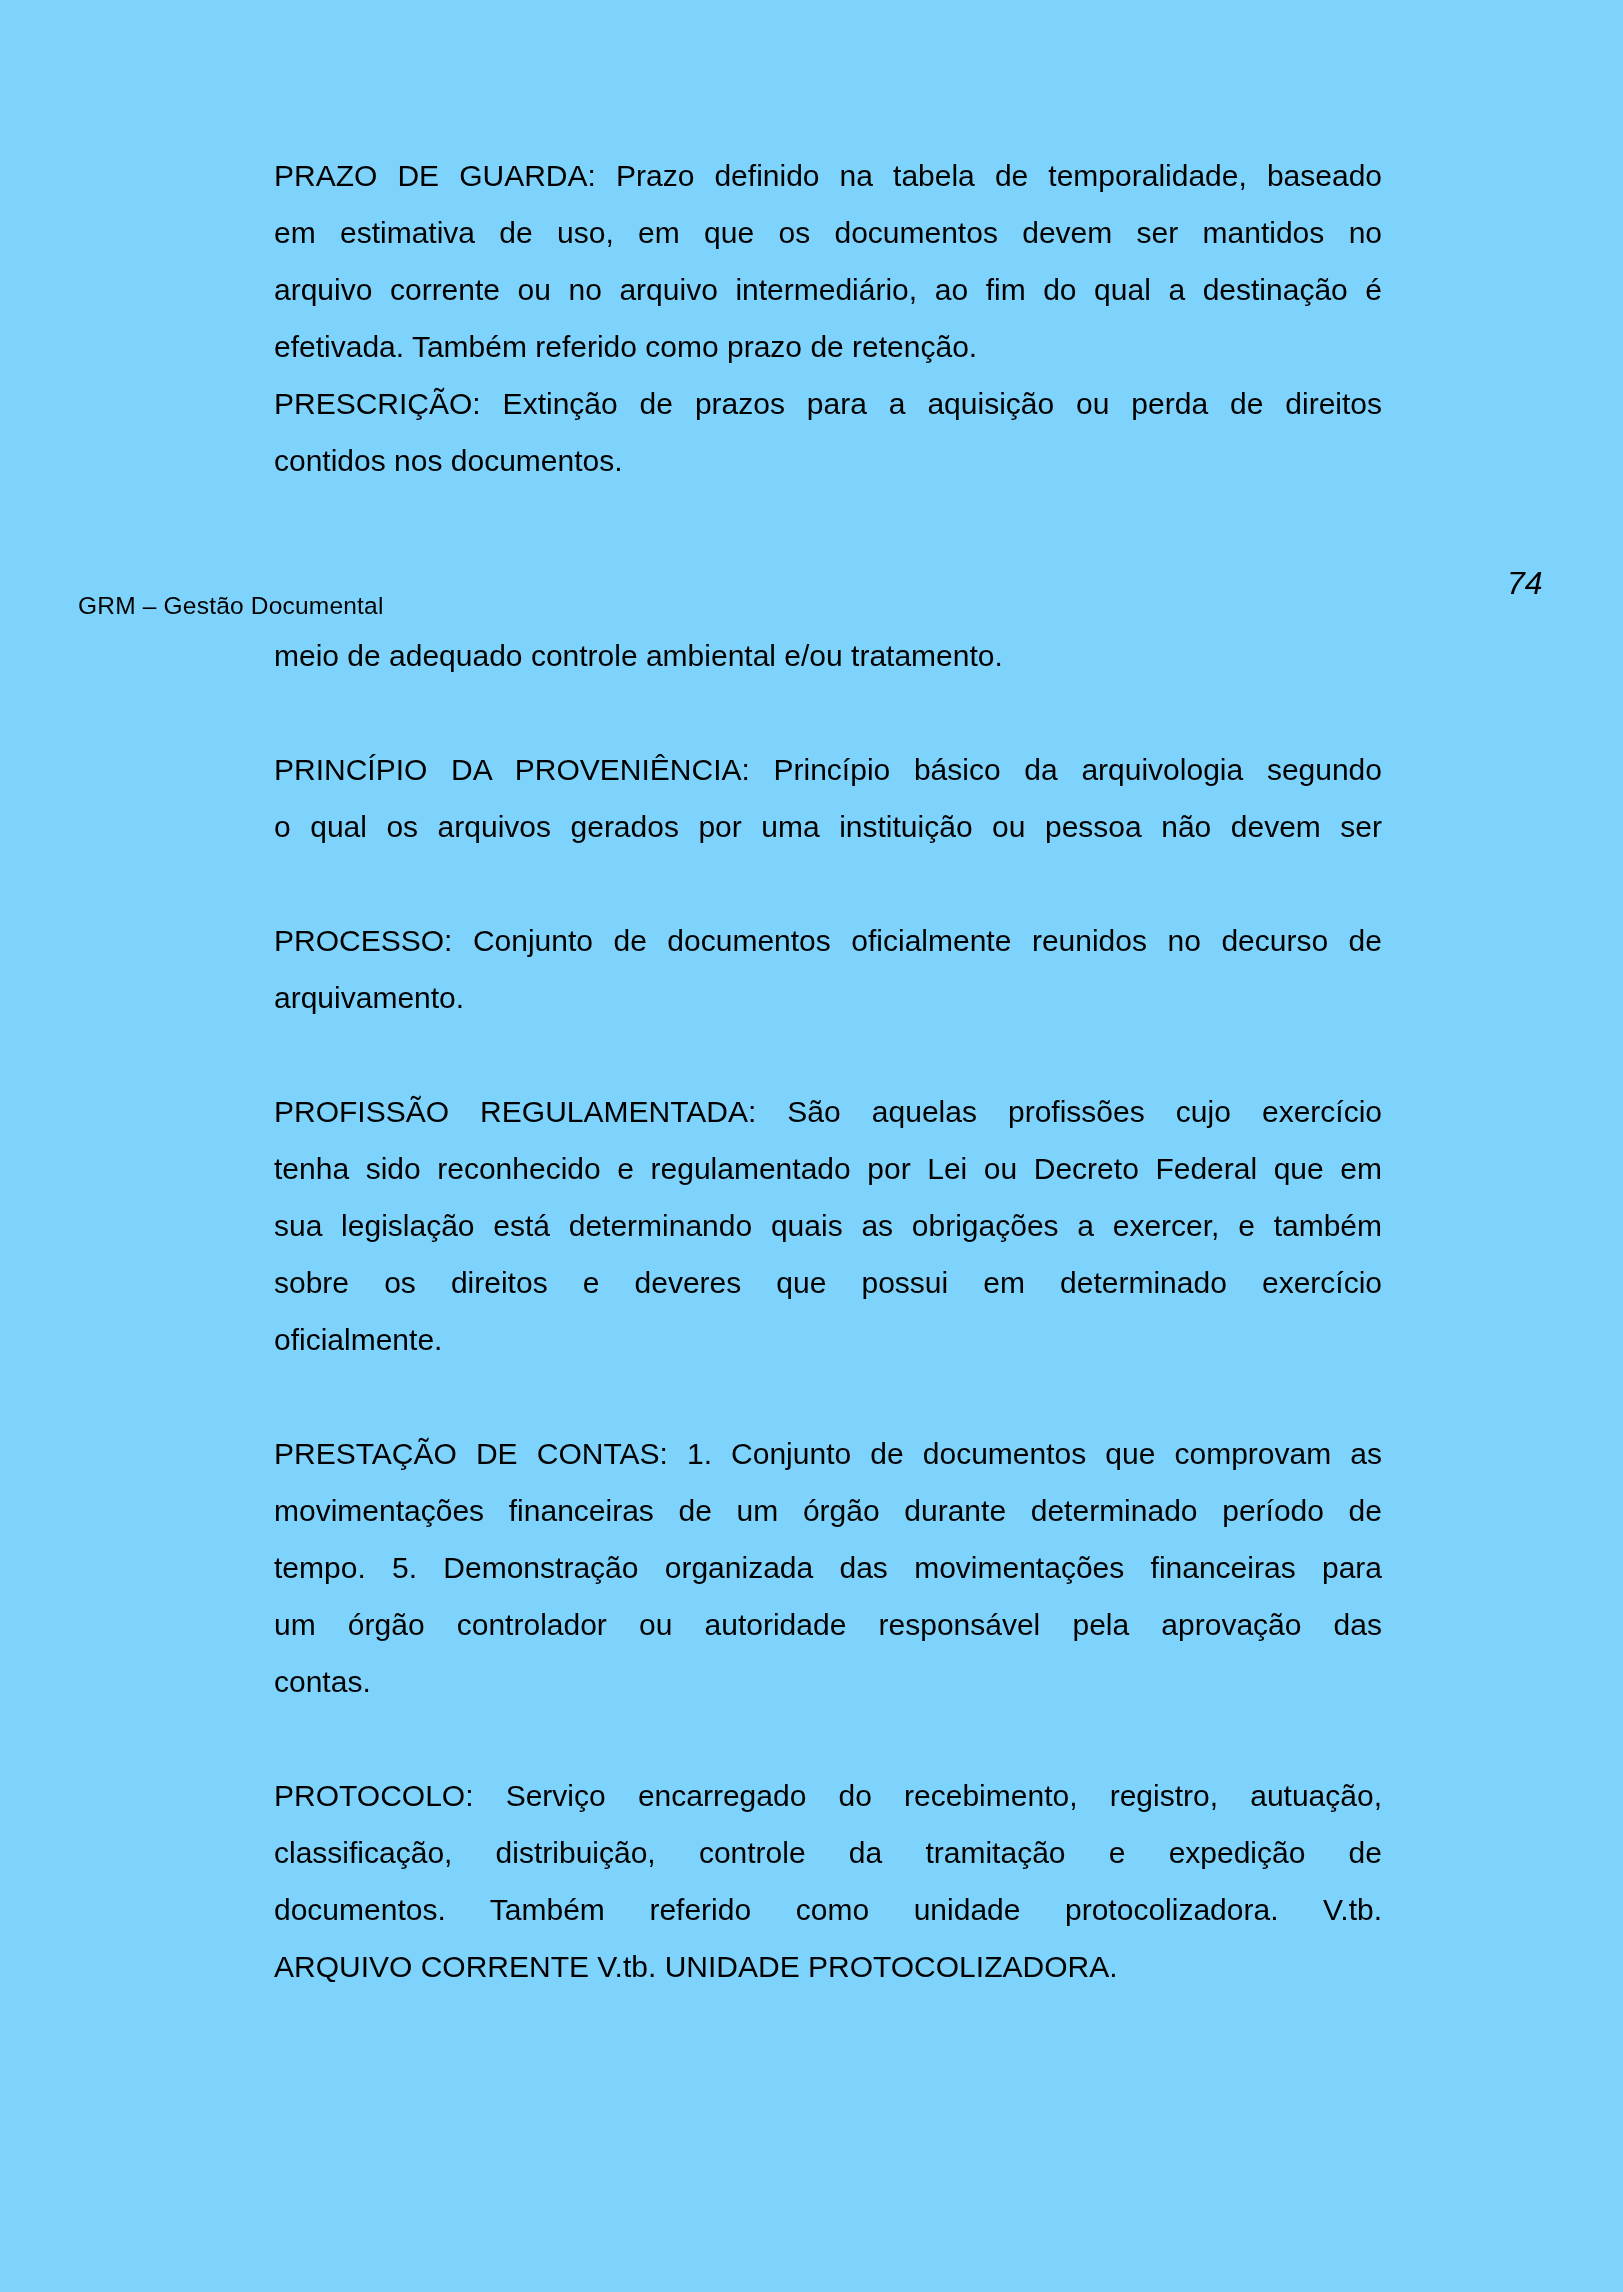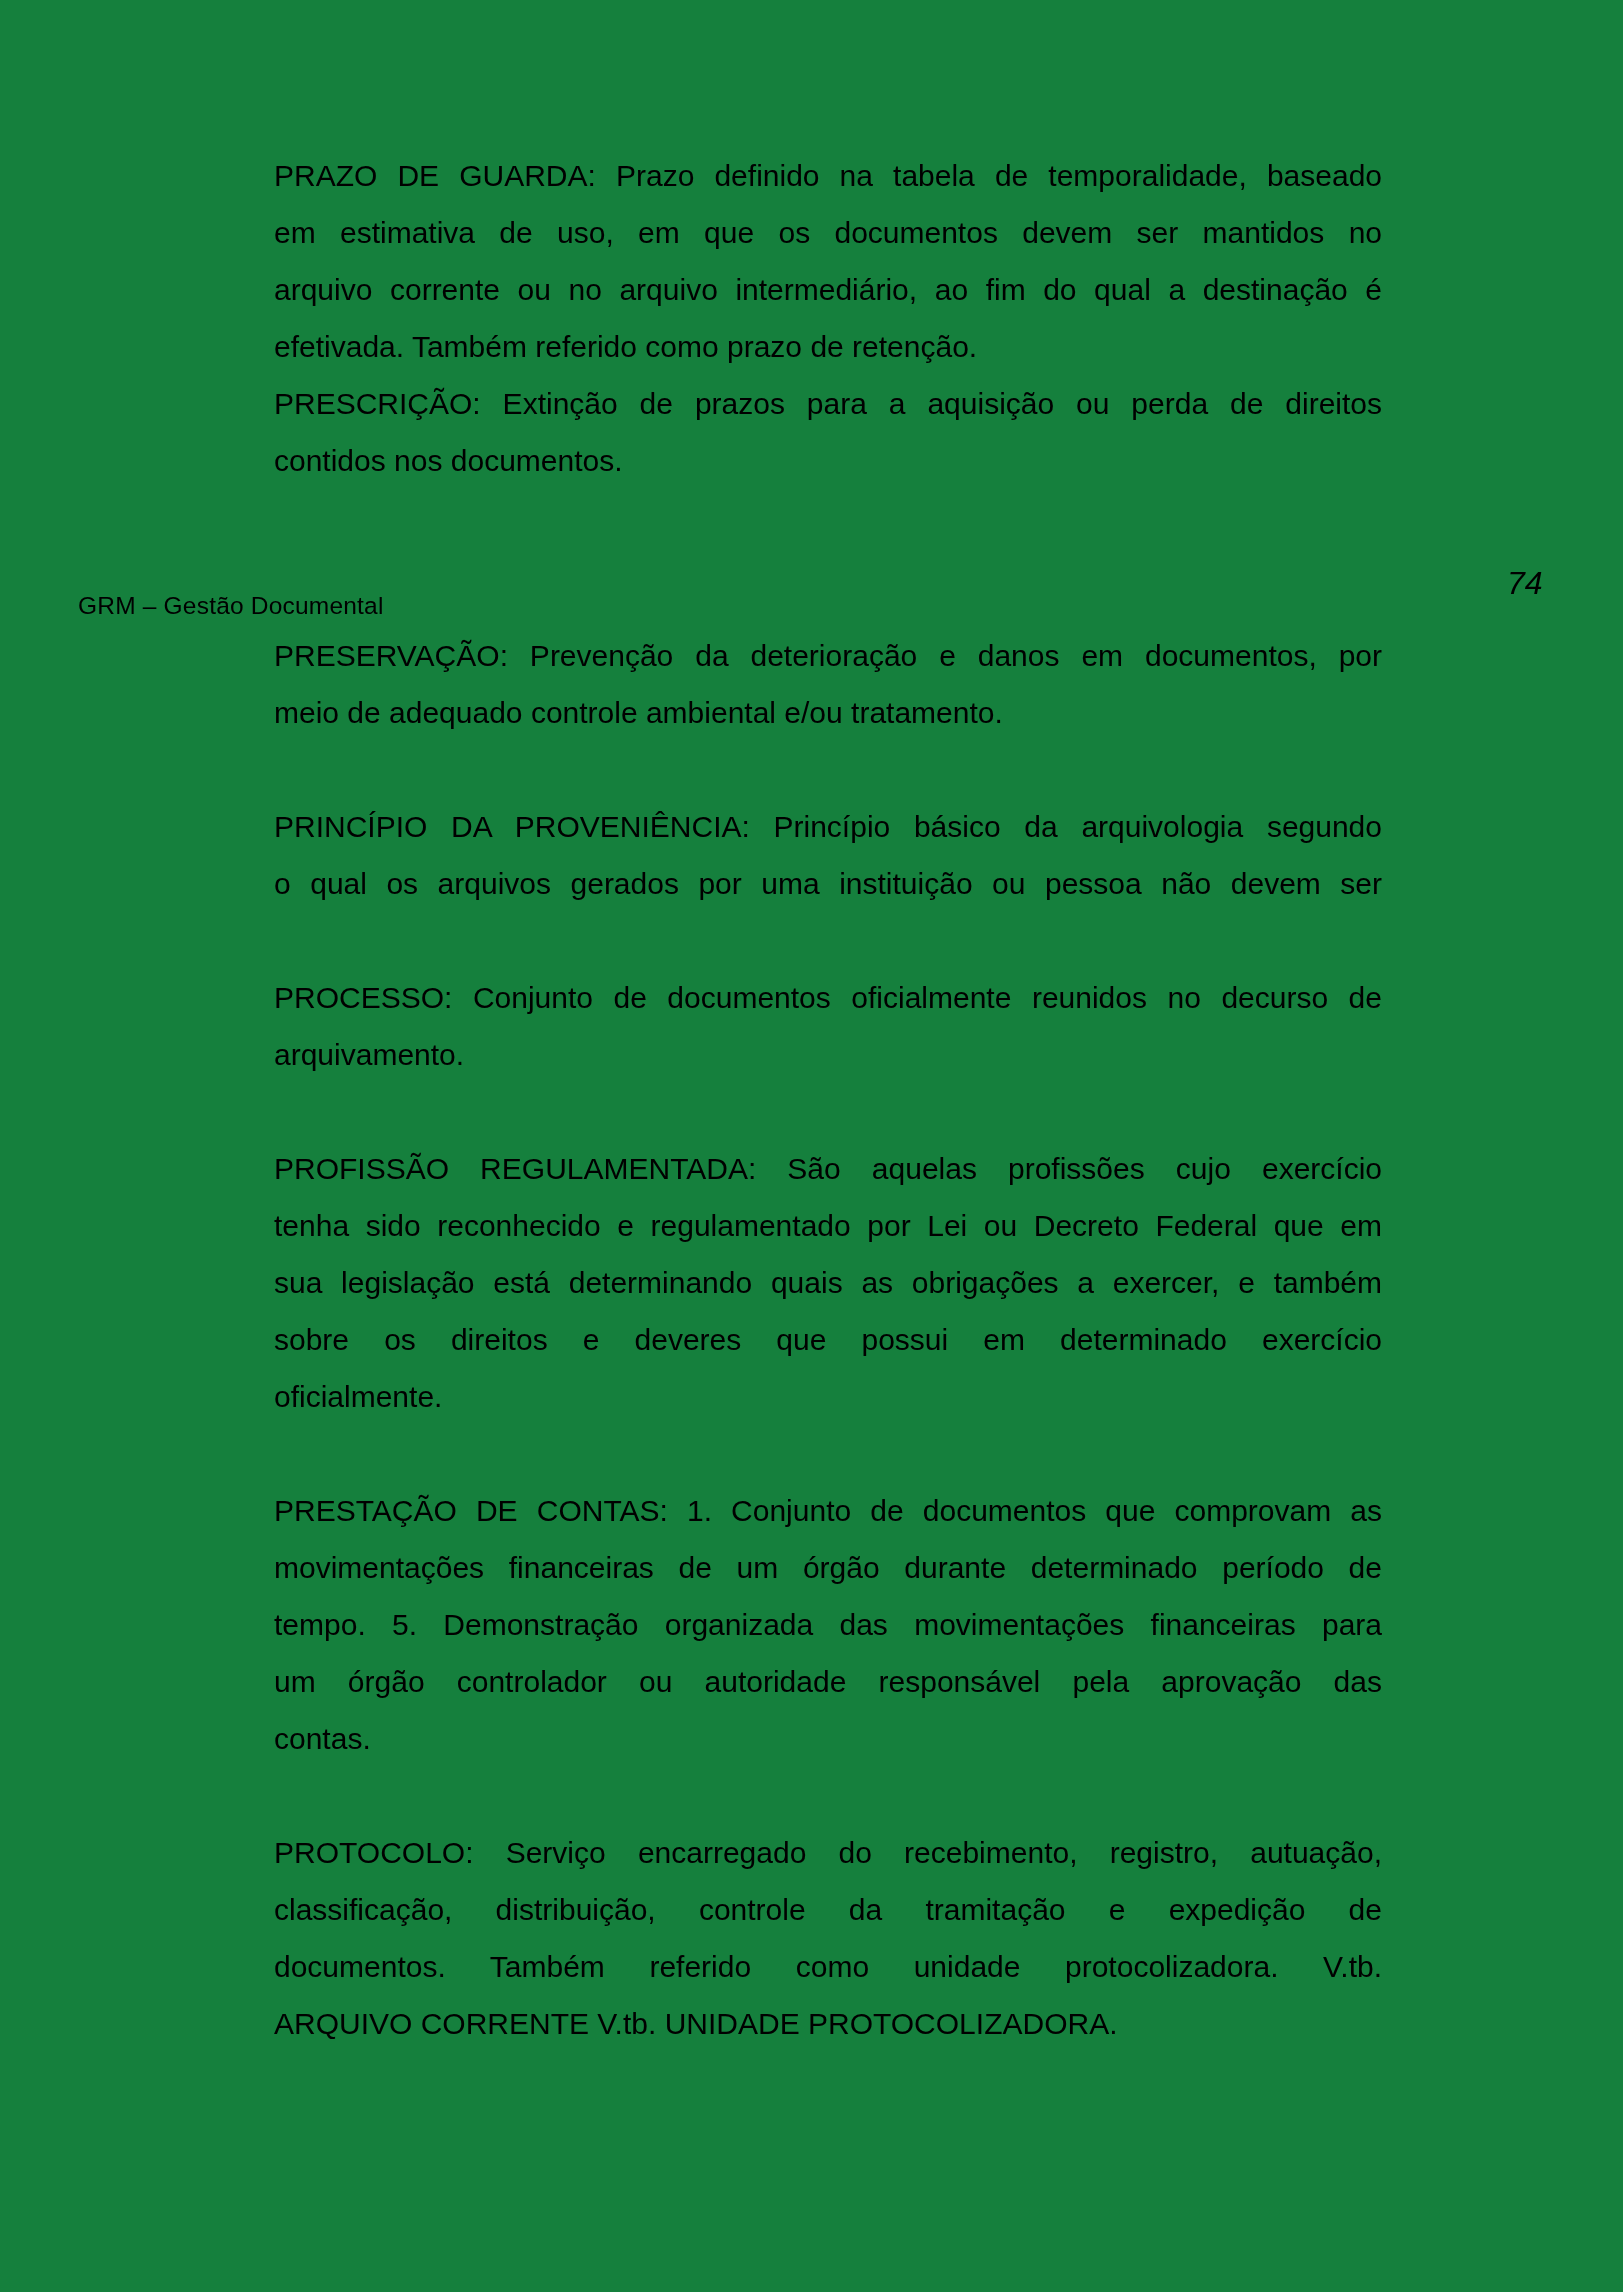--- a/index.html
+++ b/index.html
@@ -12,21 +12,21 @@
     width: 1623px;
     height: 2293px;
     position: relative;
     font-family: "Liberation Sans", sans-serif;
     color: #000000;
     overflow: hidden;
   }
   .page {
     position: absolute;
     inset: 0;
-    background: #15803d;
+    background: #7dd3fc;
   }
   .text-zone {
     position: absolute;
     left: 274px;
     width: 1108px;
   }
   .zone-a { top: 147px; }
   .zone-b { top: 627px; }
   .para { margin: 0 0 57px 0; }
   .para:last-child { margin-bottom: 0; }
@@ -84,21 +84,20 @@
 
   </div>
 
   <div class="page-number">74</div>
 
   <div class="running-header">GRM – Gestão Documental</div>
 
   <div class="text-zone zone-b">
 
     <section class="para">
-      <div class="line">PRESERVAÇÃO: Prevenção da deterioração e danos em documentos, por</div>
       <div class="line last">meio de adequado controle ambiental e/ou tratamento.</div>
     </section>
 
     <section class="para">
       <div class="line">PRINCÍPIO DA PROVENIÊNCIA: Princípio básico da arquivologia segundo</div>
       <div class="line">o qual os arquivos gerados por uma instituição ou pessoa não devem ser</div>
     </section>
 
     <section class="para">
       <div class="line">PROCESSO: Conjunto de documentos oficialmente reunidos no decurso de</div>

